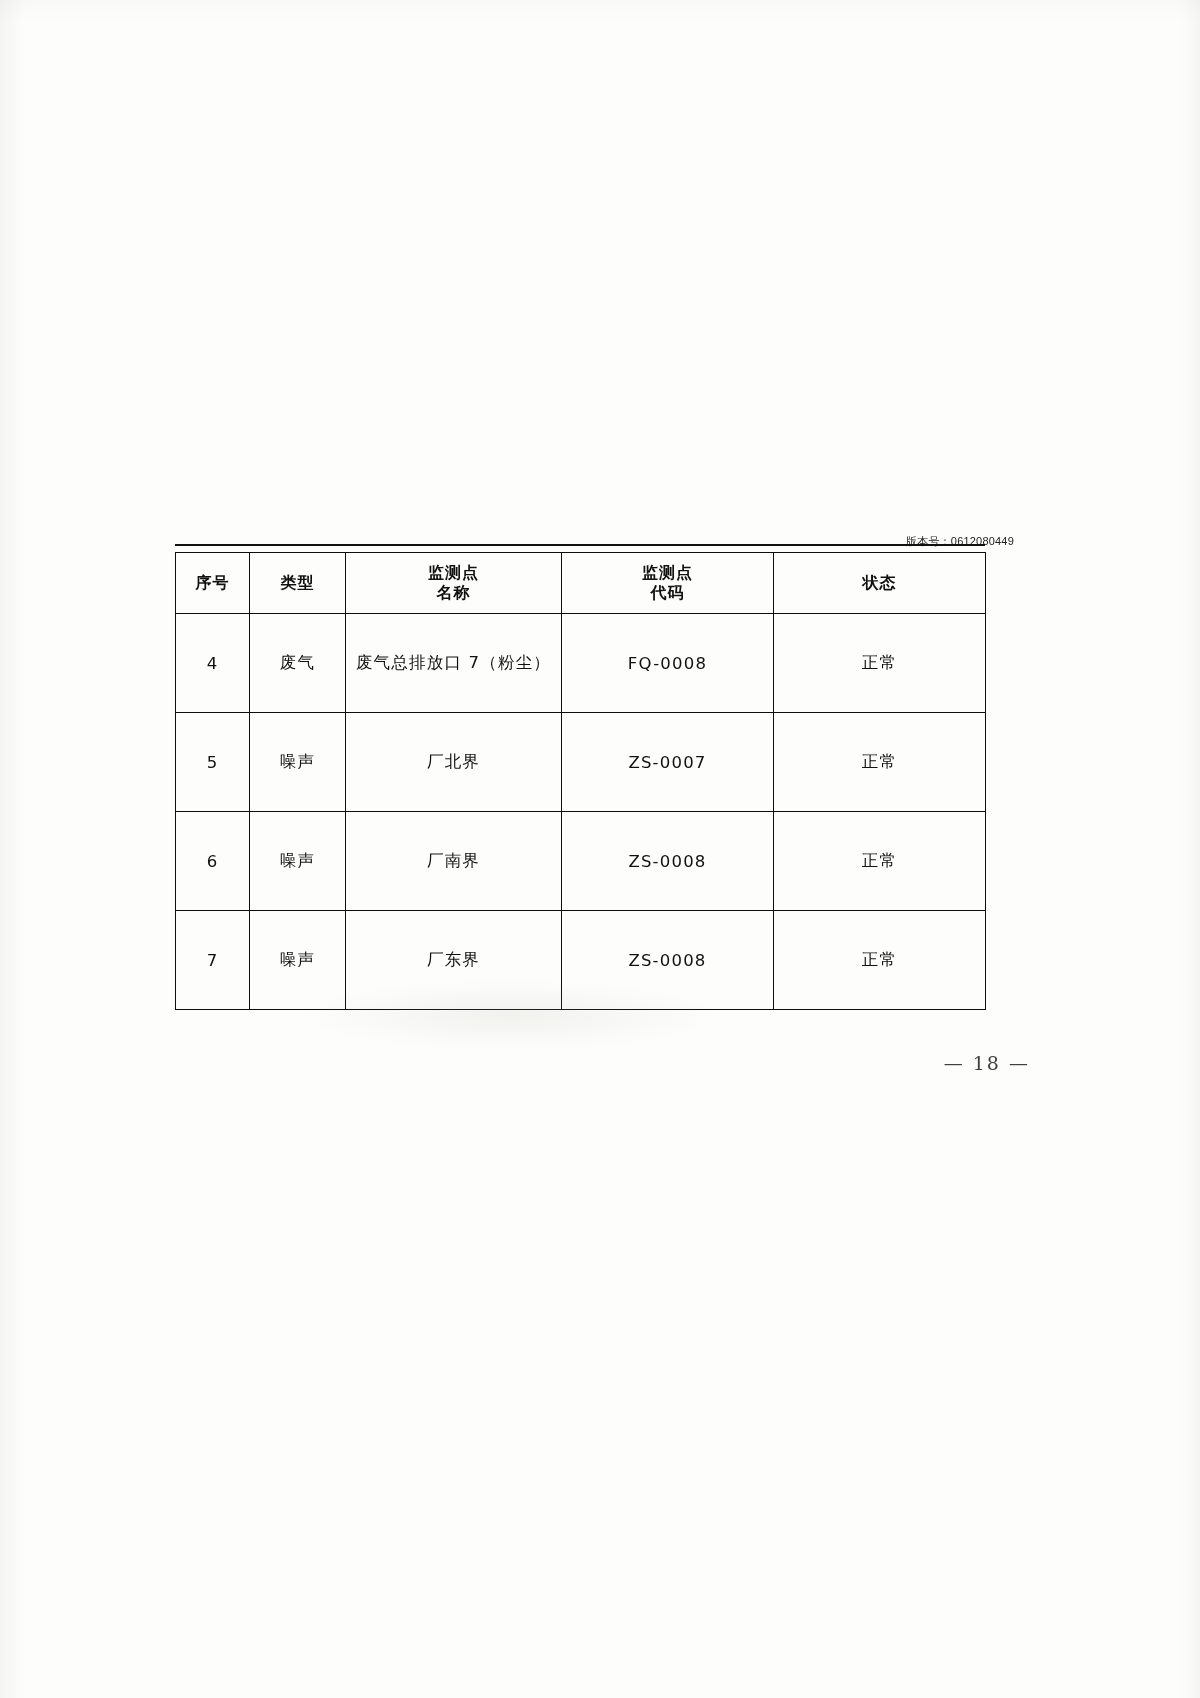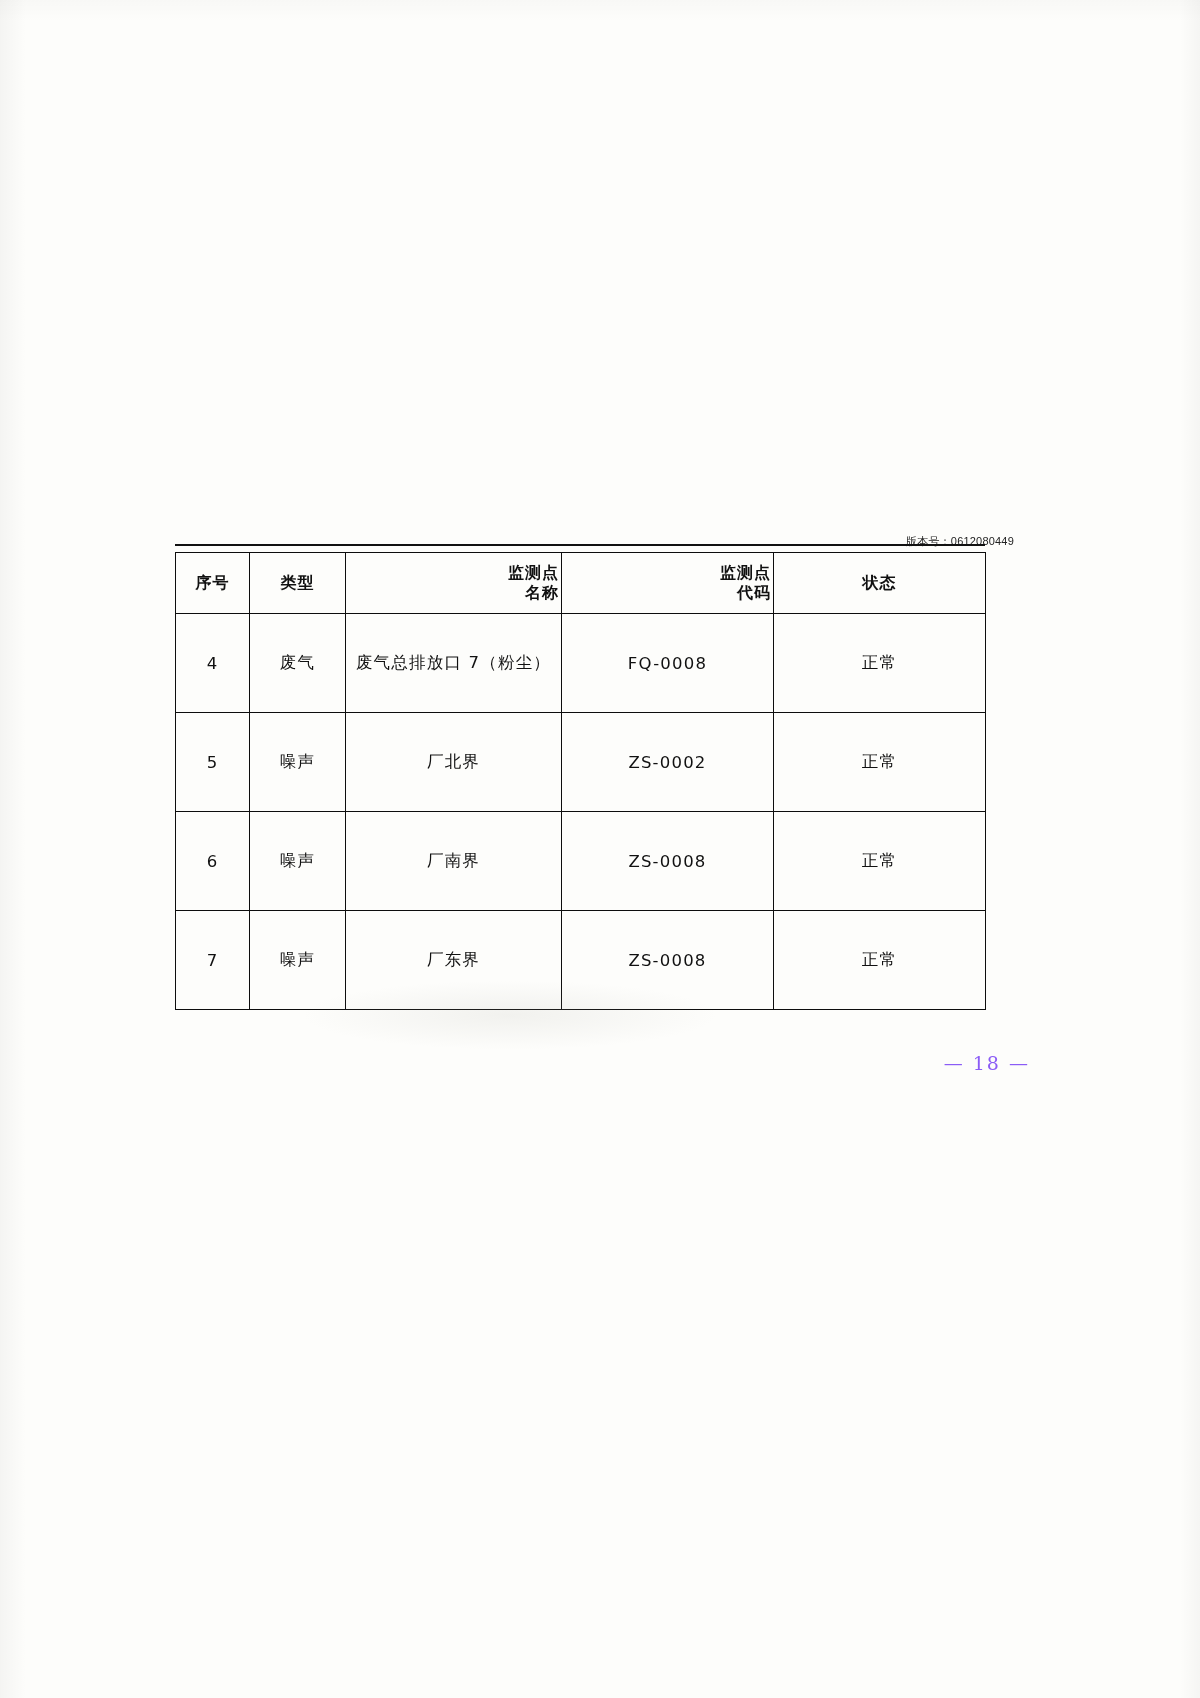--- a/index.html
+++ b/index.html
@@ -91,30 +91,30 @@
     font-family: "DejaVu Serif", "Liberation Serif", serif;
     letter-spacing: 0.6px;
     font-size: 16px;
   }
   .col-w-idx  { width: 74px; }
   .col-w-type { width: 96px; }
   .col-w-name { width: 216px; }
   .col-w-code { width: 212px; }
   .col-w-stat { width: 212px; }
 
-  .hdr-two-line span { display: block; text-align: right; }
+  .hdr-two-line span { display: block; }
 
   .page-number {
     position: absolute;
     right: 170px;
     top: 1052px;
     font-family: "DejaVu Serif", "Liberation Serif", serif;
     font-size: 19px;
     letter-spacing: 2px;
-    color: #8b5cf6;
+    color: #404040;
   }
 
   
   .smudge {
     position: absolute;
     left: 300px;
     top: 980px;
     width: 420px;
     height: 70px;
     background: radial-gradient(ellipse at center, rgba(170,170,160,0.14), rgba(255,255,255,0) 70%);
@@ -165,21 +165,21 @@
           <td class="col-idx">4</td>
           <td>废气</td>
           <td>废气总排放口 7（粉尘）</td>
           <td class="col-code">FQ-0008</td>
           <td>正常</td>
         </tr>
         <tr>
           <td class="col-idx">5</td>
           <td>噪声</td>
           <td>厂北界</td>
-          <td class="col-code">ZS-0002</td>
+          <td class="col-code">ZS-0007</td>
           <td>正常</td>
         </tr>
         <tr>
           <td class="col-idx">6</td>
           <td>噪声</td>
           <td>厂南界</td>
           <td class="col-code">ZS-0008</td>
           <td>正常</td>
         </tr>
         <tr>

